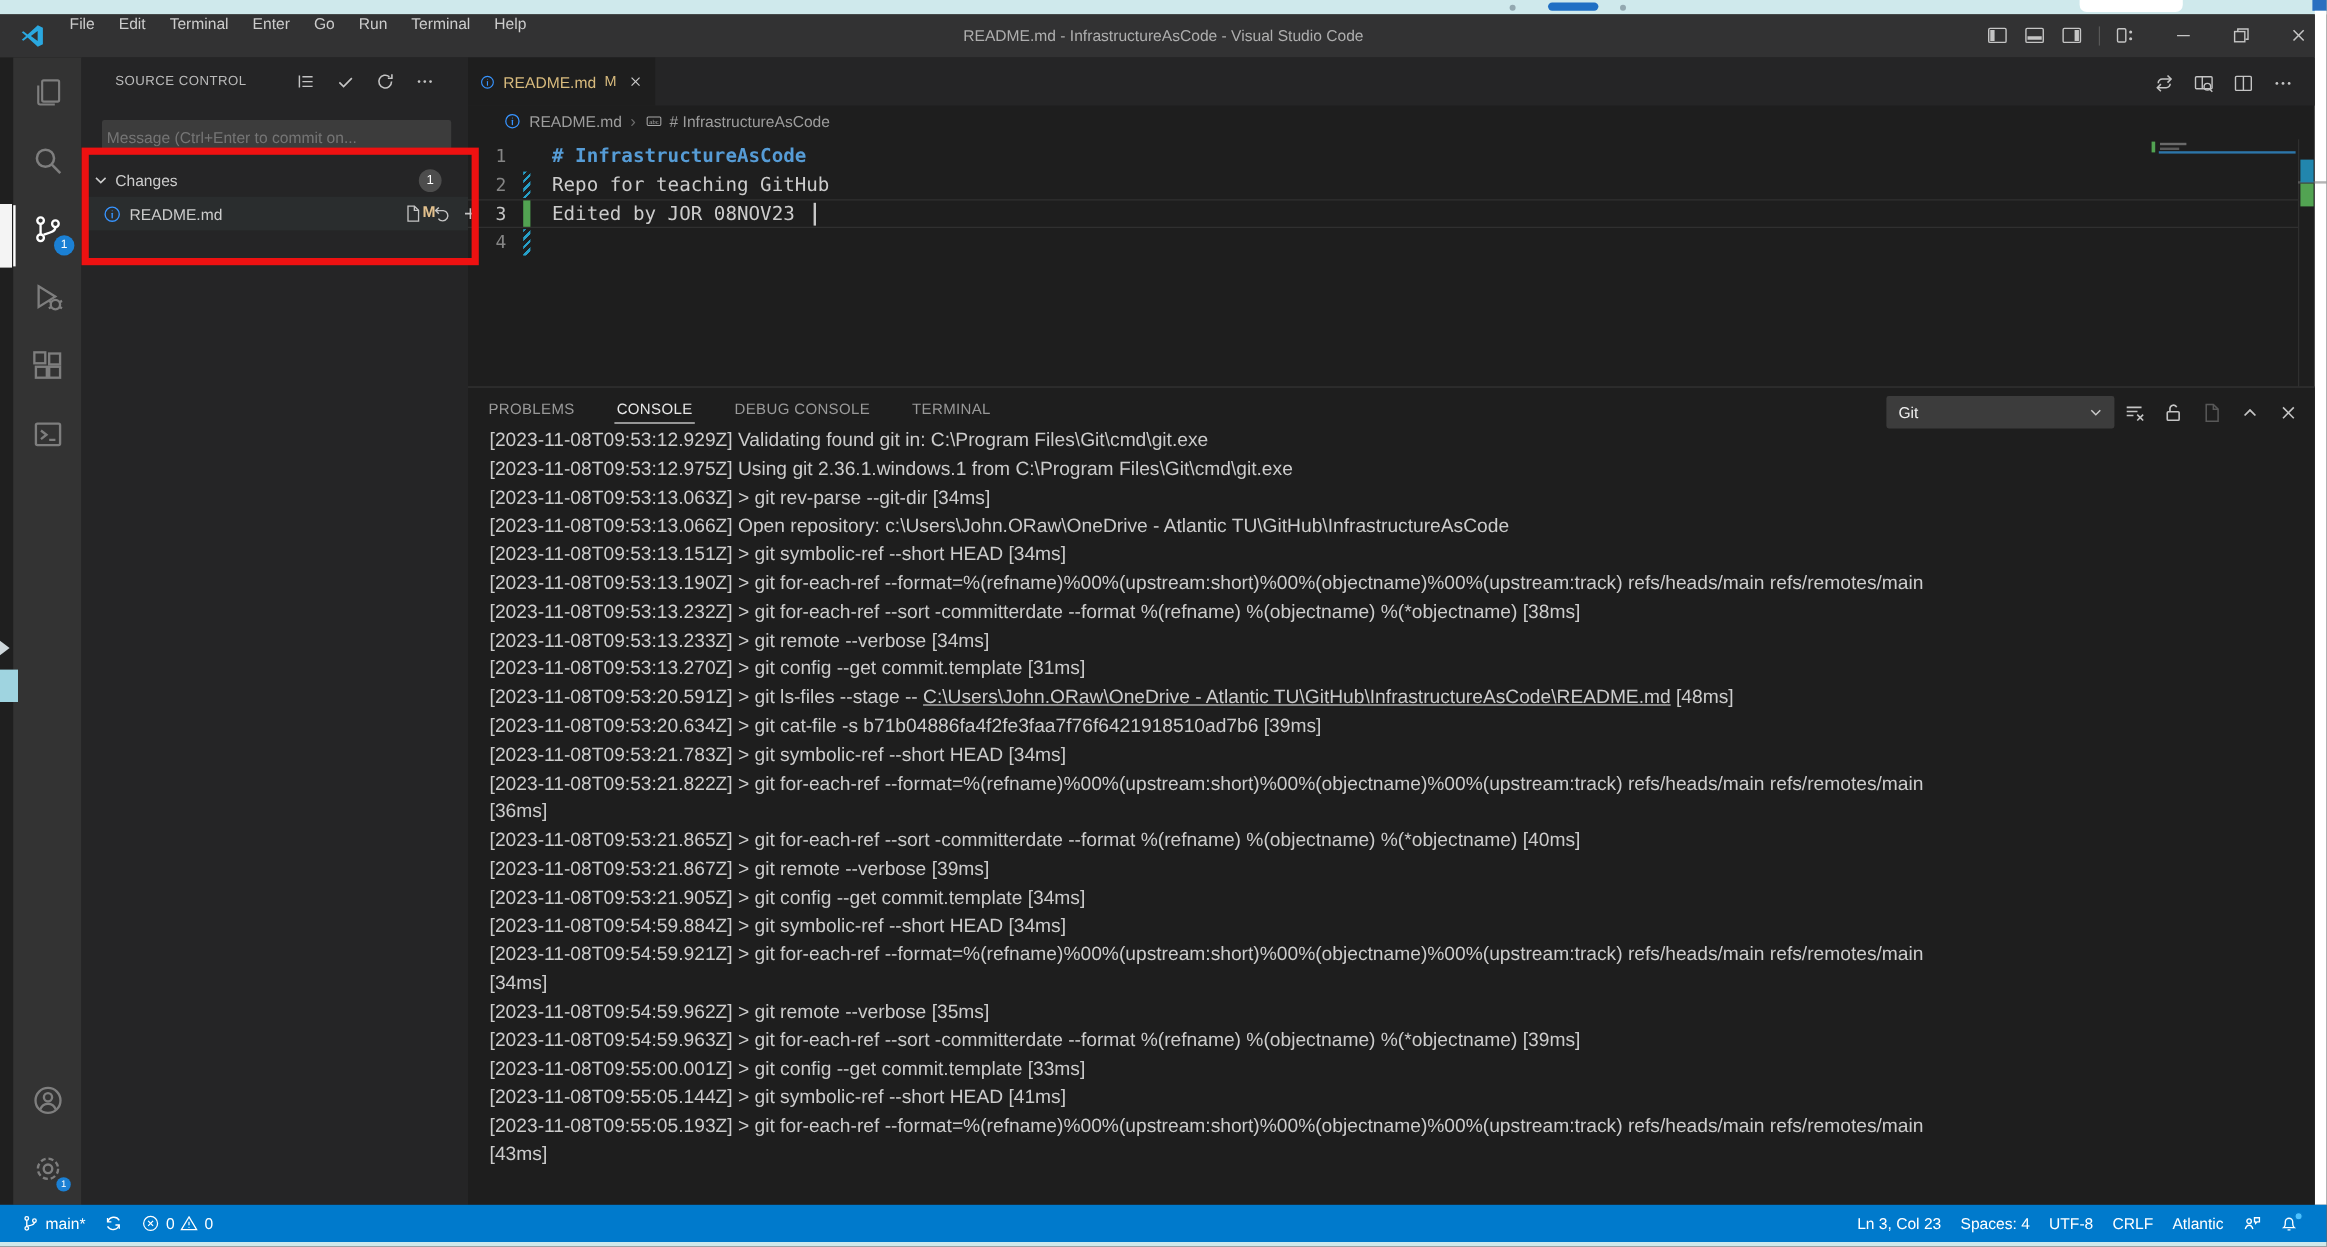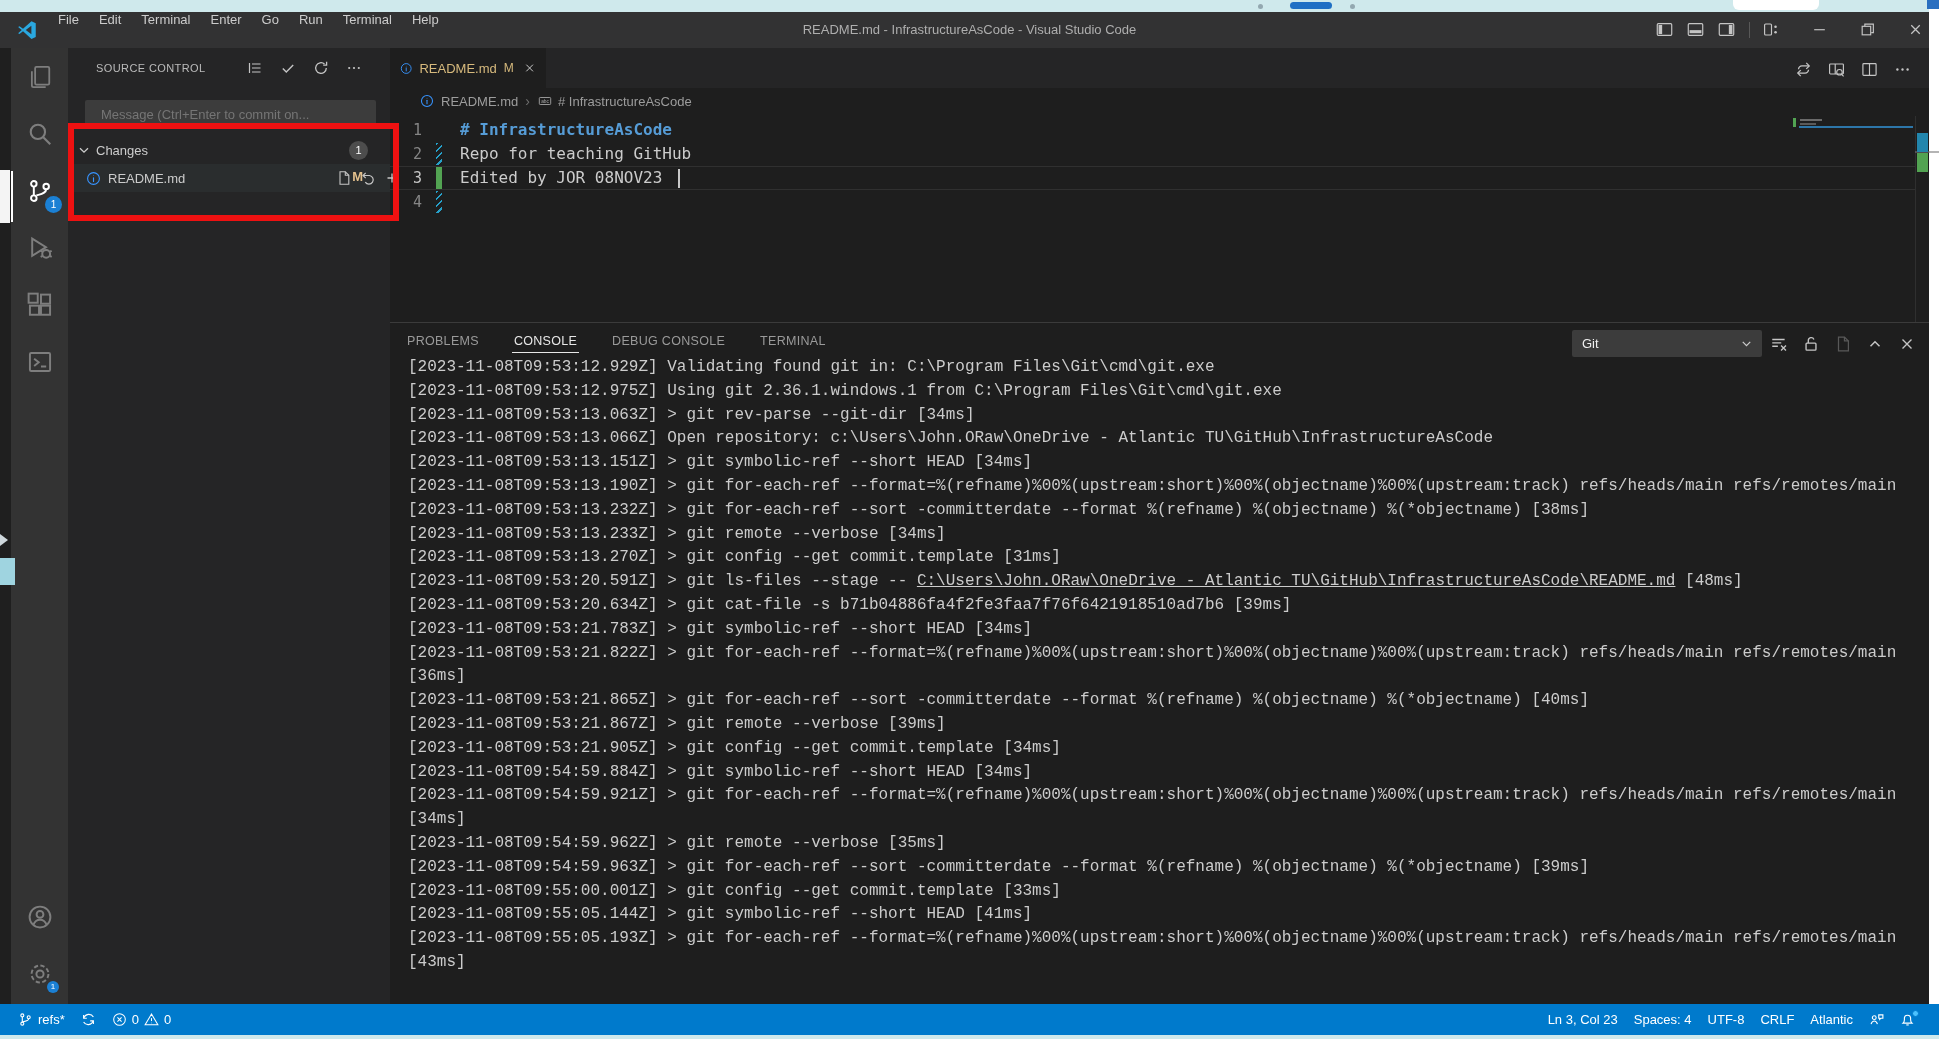--- a/index.html
+++ b/index.html
@@ -43,21 +43,21 @@
   .act-indicator{position:absolute;left:11px;top:171px;width:2px;height:51px;background:#ffffff}
   .act-badge{position:absolute;right:6px;bottom:6px;min-width:17px;height:17px;border-radius:9px;background:#1b80d4;
              color:#fff;font-size:10px;line-height:17px;text-align:center;padding:0 2px}
   .act-bottom .act-badge{min-width:12px;height:12px;border-radius:6px;font-size:8px;line-height:12px;right:9px;bottom:9px}
 
   
   .sidebar{position:absolute;left:68px;top:48px;width:322px;height:956px;background:#252526}
   .sb-title{position:absolute;left:96px;top:62px;font-size:11px;letter-spacing:.4px;color:#bbbbbb}
   .scm-toolbar{position:absolute;left:247px;top:60px;height:20px;display:flex;gap:17px;color:#c5c5c5}
   .msgbox{position:absolute;left:85px;top:100px;width:291px;height:28px;background:#3c3c3c;border:none;border-radius:2px;
-          color:#7dd3fc;font-size:13px;padding:0 16px;font-family:"Liberation Sans",sans-serif;outline:none}
+          color:#7dd3fc;font-size:13px;padding:0 4px;font-family:"Liberation Sans",sans-serif;outline:none}
   .changes-hdr{position:absolute;left:68px;top:136px;width:322px;height:28px;display:flex;align-items:center}
   .chev{width:16px;height:16px;margin-left:8px;color:#cccccc}
   .changes-label{margin-left:4px;font-size:13px;font-weight:normal;color:#cccccc}
   .changes-badge{position:absolute;right:22px;top:5px;min-width:19px;height:19px;border-radius:10px;background:#4d4d4d;
                  color:#ffffff;font-size:11px;line-height:19px;text-align:center;padding:0 3px}
   .file-row{position:absolute;left:68px;top:164px;width:322px;height:28px;background:#2a2d2e;display:flex;align-items:center}
   .file-info-ic{width:15px;height:15px;margin-left:18px;color:#3794ff}
   .file-name{margin-left:7px;font-size:13px;color:#cccccc}
   .file-actions{position:absolute;left:268px;top:6px;display:flex;gap:8px;color:#c5c5c5}
   .file-actions .ic16{width:16px;height:16px}
@@ -110,21 +110,21 @@
   .ptabs{position:absolute;left:390px;top:322px;height:38px;display:flex;align-items:center;padding-left:15px;gap:31px}
   .ptab{position:relative;font-size:12.5px;letter-spacing:.3px;color:#9a9a9a;padding:9px 2px;cursor:default}
   .ptab.active{color:#e7e7e7}
   .ptab.active::after{content:"";position:absolute;left:0;right:0;bottom:4px;height:1.5px;background:#e7e7e7}
   .chan-select{position:absolute;left:1572px;top:330px;width:190px;height:27px;background:#3c3c3c;border-radius:2px;
                display:flex;align-items:center;font-size:13px;color:#f0f0f0;padding:0 8px 0 10px}
   .chan-chev{margin-left:auto;width:15px;height:15px;color:#cccccc}
   .panel-toolbar{position:absolute;left:1770px;top:330px;height:27px;display:flex;align-items:center;gap:14px;color:#c5c5c5}
   .panel-toolbar .ic16{width:18px;height:18px}
   .panel-toolbar .dim{opacity:.35}
-  .output{position:absolute;left:408px;top:356px;width:1512px;font-family:Liberation Mono, monospace;
+  .output{position:absolute;left:408px;top:356px;width:1512px;font-family:Liberation Sans, sans-serif;
           font-size:16px;line-height:23.8px;color:#cccccc}
   .orow{white-space:pre;overflow:hidden}
   .olink{text-decoration:underline}
 
   
   .statusbar{position:absolute;left:0;top:1004px;width:1939px;height:31px;background:#007acc;display:flex;
              align-items:center;color:#ffffff;font-size:13px}
   .sb-left{position:absolute;left:10px;top:0;height:31px;display:flex;align-items:center}
   .sb-right{position:absolute;right:16px;top:0;height:31px;display:flex;align-items:center}
   .sb-item{position:relative;display:flex;align-items:center;gap:5px;padding:0 8px;height:31px}
@@ -593,21 +593,21 @@
             <svg viewBox="0 0 16 16">
               <g fill="none" stroke="currentColor" stroke-width="1.2">
                 <circle cx="4.6" cy="3.6" r="1.6"></circle>
                 <circle cx="4.6" cy="12.4" r="1.6"></circle>
                 <circle cx="11.4" cy="5.6" r="1.6"></circle>
                 <path d="M4.6 5.2v5.6"></path>
                 <path d="M11.4 7.2c0 2.3-3.4 2.6-6.8 3.4"></path>
               </g>
             </svg>
           </span>
-          <span>refs*</span>
+          <span>main*</span>
         </div>
         <div class="sb-item">
           <span class="ic ic15">
             <svg viewBox="0 0 16 16">
               <g fill="none" stroke="currentColor" stroke-width="1.2">
                 <path d="M13.2 5.3A5.6 5.6 0 0 0 3 6.5"></path>
                 <path d="M2.8 10.7A5.6 5.6 0 0 0 13 9.5"></path>
                 <path d="M2.8 3.2v3.4h3.4"></path>
                 <path d="M13.2 12.8V9.4H9.8"></path>
               </g>

